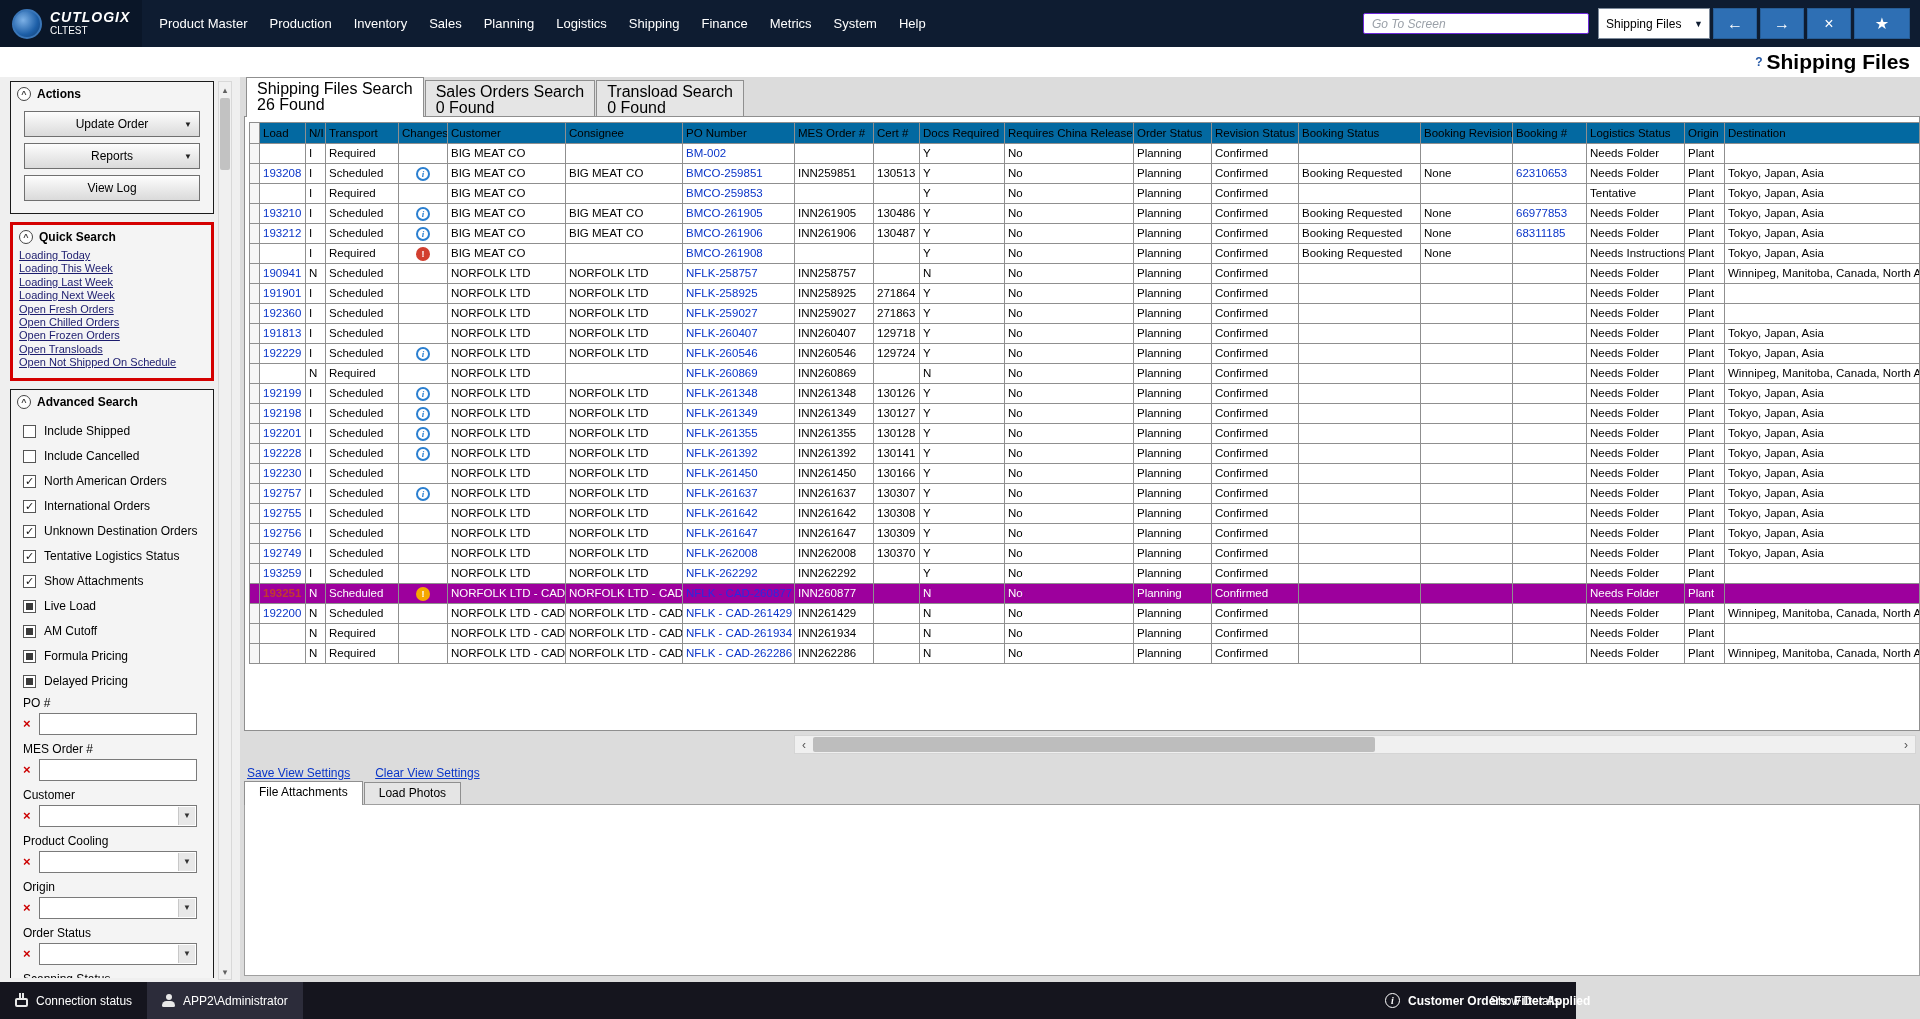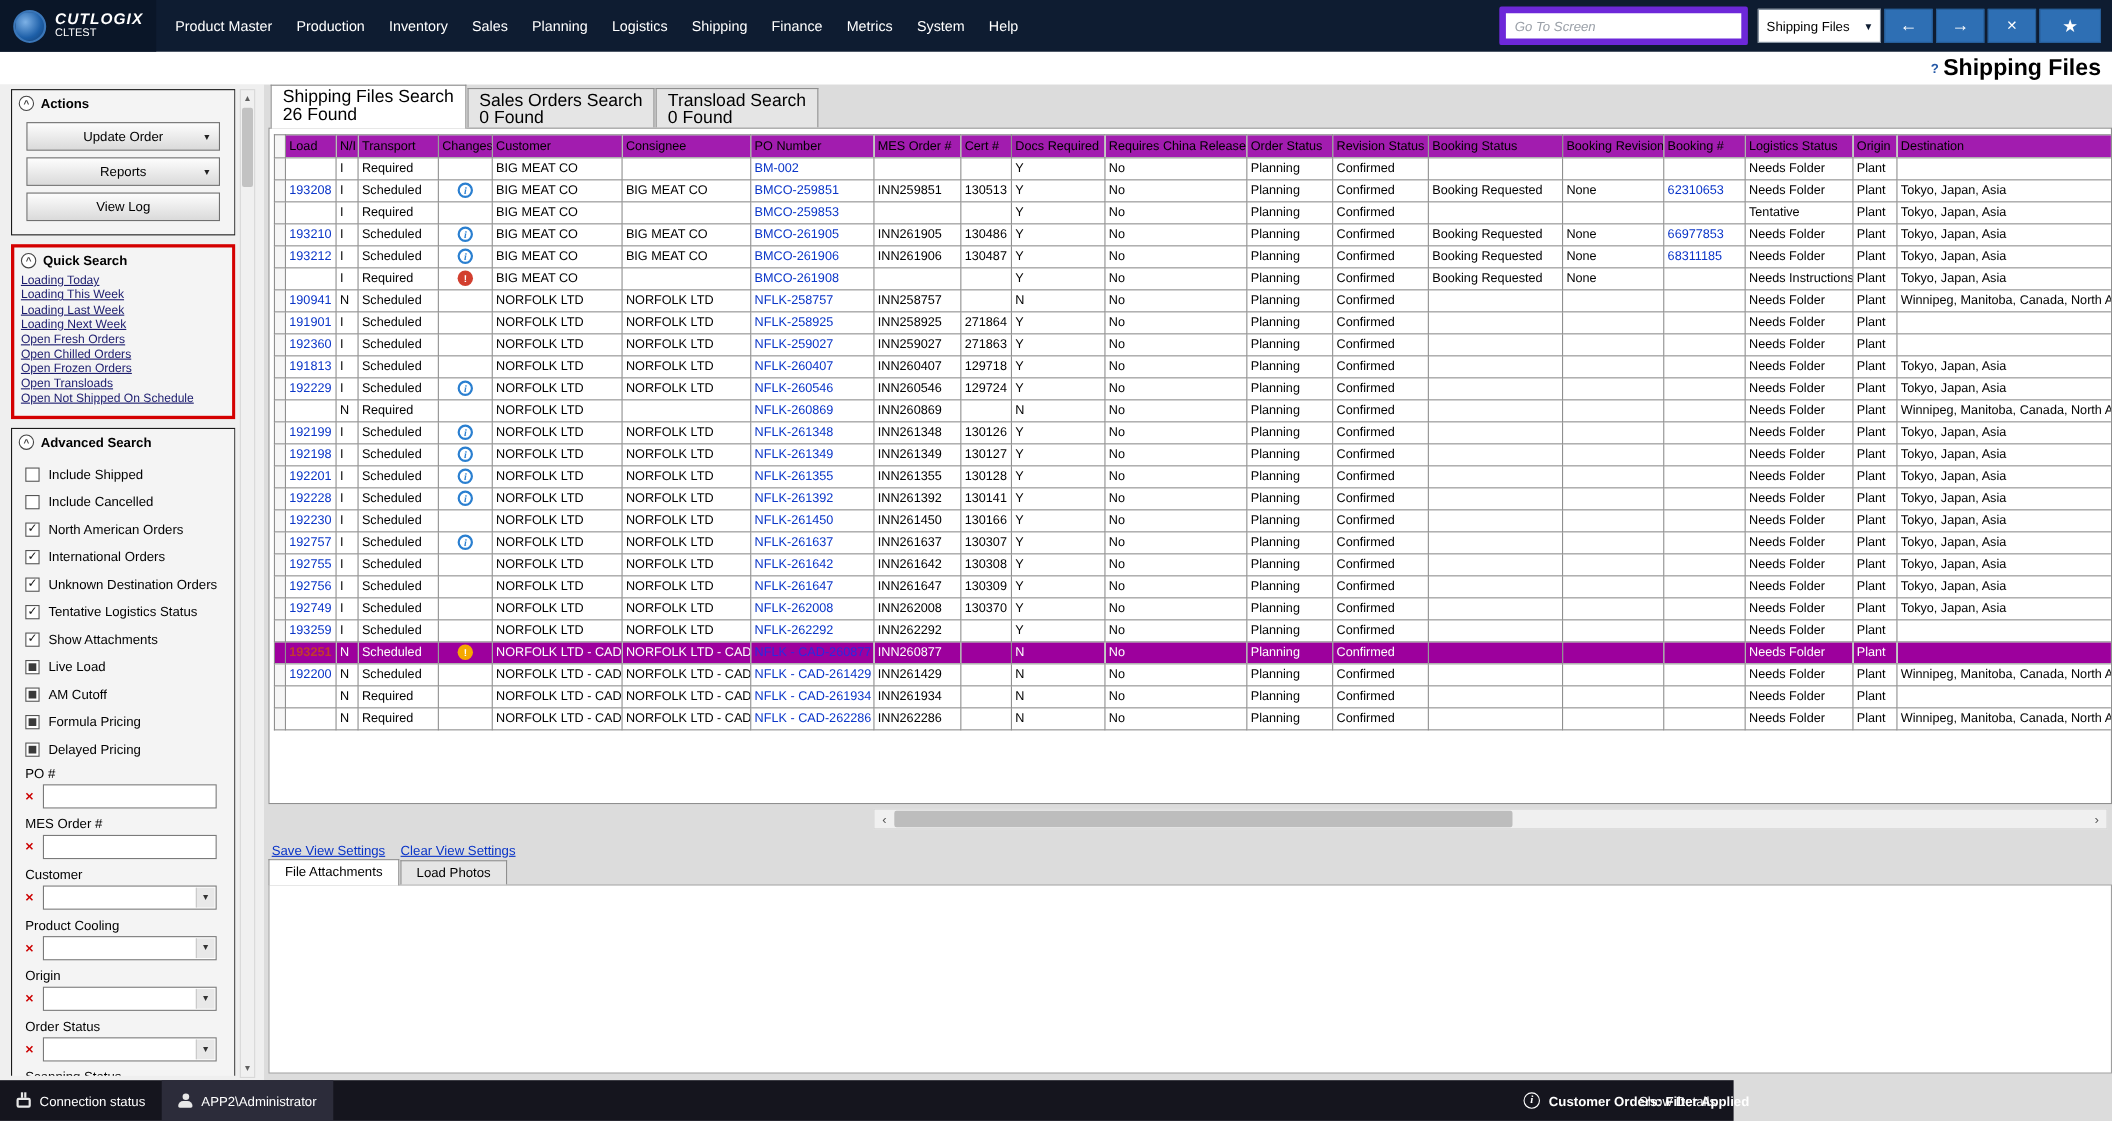--- a/index.html
+++ b/index.html
@@ -7,21 +7,21 @@
     font-family:"Liberation Sans","DejaVu Sans",sans-serif;color:#000}
   
   .topbar{position:absolute;left:0;top:0;width:1920px;height:47px;background:#0e1c31;display:flex;align-items:center;z-index:20}
   .logo-block{display:flex;align-items:center;gap:8px;padding:0 12px;height:100%;background:#0a1628}
   .logo-emblem{width:30px;height:30px;border-radius:50%;background:radial-gradient(circle at 35% 35%,#7db1e6,#1d5fa8 60%,#123d70);border:2px solid #3a76b8}
   .logo-name{color:#fff;font-size:14px;font-weight:bold;font-style:italic;letter-spacing:1px;line-height:15px}
   .logo-env{color:#fff;font-size:10px;line-height:12px}
   .menu{display:flex;height:100%;align-items:stretch;margin-left:6px}
   .menu-item{color:#fff;font-size:13px;display:flex;align-items:center;padding:0 11px;white-space:nowrap;cursor:default}
   .topbar-right{margin-left:auto;display:flex;align-items:center;gap:3px;padding-right:10px}
-  .goto-input{width:226px;height:35px;border:6px solid #6d28d9;border-radius:2px;font-size:12px;font-style:italic;padding:0 8px;background:#fff;color:#333;font-family:inherit}
+  .goto-input{width:226px;height:21px;border:1px solid #6d28d9;border-radius:2px;font-size:12px;font-style:italic;padding:0 8px;background:#fff;color:#333;font-family:inherit}
   .goto-input::placeholder{color:#9aa0a8;font-style:italic}
   .screen-select{width:112px;height:31px;background:#fff;border:1px solid #7d8a9a;display:flex;align-items:center;font-size:12px;padding-left:7px;margin-left:6px;position:relative;cursor:default}
   .screen-select .sel-caret{position:absolute;right:6px;font-size:9px;color:#0e1c31}
   .nav-btn{width:44px;height:31px;background:#2e6fb4;border:1px solid #265d97;color:#fff;font-size:16px;display:flex;align-items:center;justify-content:center;cursor:default}
   .nav-btn.fav{width:56px}
   
   .title-row{position:absolute;left:0;top:47px;width:1920px;height:30px;background:#fff}
   .page-title{position:absolute;right:10px;top:1px;font-size:21px;font-weight:bold;line-height:28px;white-space:nowrap}
   .help-q{color:#2458a6;font-size:12px;font-weight:bold;vertical-align:top;margin-right:4px}
   
@@ -55,41 +55,41 @@
   .v-scroll .arrow.down{bottom:0}
   .v-scroll .thumb{position:absolute;left:1px;top:16px;width:10px;height:72px;background:#c2c2c2;border-radius:2px}
   
   .main{position:absolute;left:240px;top:77px;width:1680px;height:905px;background:#dcdcdc}
   .tabs{position:absolute;left:6px;top:0;display:flex;align-items:flex-end;height:40px}
   .tab{background:#e5e5e5;border:1px solid #8f8f8f;border-bottom:none;padding:3px 10px;margin-right:1px;height:36px;margin-bottom:1px;cursor:default}
   .tab.active{background:#fff;height:40px;margin-bottom:0;position:relative;z-index:3}
   .tab-line1,.tab-line2{font-size:16px;line-height:16px;white-space:nowrap}
   .grid-panel{position:absolute;left:4px;top:39px;width:1676px;height:615px;background:#fff;border:1px solid #8f8f8f;overflow:hidden;z-index:2}
   table.grid{border-collapse:collapse;table-layout:fixed;position:absolute;left:4px;top:5px;width:1671px;background:#fff}
-  .grid th{border:1px solid #8f8f8f;font-weight:normal;font-size:11.5px;text-align:left;padding:0 3px;height:21px;line-height:20px;white-space:nowrap;overflow:hidden;background:#a21caf}
+  .grid th{border:1px solid #8f8f8f;font-weight:normal;font-size:11.5px;text-align:left;padding:0 3px;height:21px;line-height:20px;white-space:nowrap;overflow:hidden;background:#0369a1}
   .grid td{border:1px solid #8f8f8f;font-size:11.5px;padding:0 3px;height:20px;line-height:19px;white-space:nowrap;overflow:hidden;background:#fff}
   .grid th.rowhead{width:10px;padding:0;background:#f6f6f6}
   .grid td.rowhead{padding:0;background:#f6f6f6}
   tr.selected td{background:#9d009d;color:#fff}
   tr.selected td.rowhead{background:#9d009d}
   .cell-link{color:#0a35c8;cursor:pointer}
   tr.selected .cell-link{color:#2a2ae0}
   tr.selected .cell-link.load-sel{color:#c23b2e;font-weight:bold}
   td.c-changes{text-align:center}
   .chg-icon{display:inline-flex;width:14px;height:14px;border-radius:50%;align-items:center;justify-content:center;font-size:9px;font-weight:bold;vertical-align:middle;line-height:12px}
   .chg-icon.info{border:2px solid #2a7fd0;color:#2a7fd0;background:#fff;font-style:italic;font-family:"Liberation Serif","DejaVu Serif",serif}
   .chg-icon.alert{background:#d23f2f;color:#fff}
   .chg-icon.warning{background:#f5a800;color:#fff}
   
   .h-scroll{position:absolute;left:554px;top:658px;width:1122px;height:19px;background:#f0f0f0;border:1px solid #d5d5d5;display:flex;align-items:center}
   .h-arrow{width:18px;height:17px;display:flex;align-items:center;justify-content:center;color:#555;font-size:12px}
   .h-arrow.right{margin-left:auto}
   .h-thumb{position:absolute;left:18px;top:1px;width:562px;height:15px;background:#bdbdbd;border-radius:2px}
   
-  .view-links{position:absolute;left:7px;top:689px;display:flex;gap:14px}
+  .view-links{position:absolute;left:7px;top:689px;display:flex;gap:25px}
   .view-link{font-size:12px;color:#0a35c8;text-decoration:underline;cursor:pointer}
   
   .bottom-tabs{position:absolute;left:4px;top:704px;display:flex;align-items:flex-end;height:24px;z-index:3}
   .btab{font-size:12px;padding:3px 14px;border:1px solid #8f8f8f;border-bottom:none;background:#e5e5e5;margin-right:1px;height:22px;margin-bottom:1px;cursor:default;white-space:nowrap}
   .btab.active{background:#fff;height:24px;margin-bottom:0}
   .attach-panel{position:absolute;left:4px;top:727px;width:1676px;height:172px;background:#fff;border:1px solid #9f9f9f;z-index:2}
   
   .statusbar{position:absolute;left:0;top:982px;width:1576px;height:37px;background:#15151e;display:flex;align-items:center;color:#fff;font-size:12px;z-index:20}
   .sb-seg{display:flex;align-items:center;gap:8px;padding:0 15px;height:100%;white-space:nowrap}
   .sb-seg.user{background:#2c2c3a}

